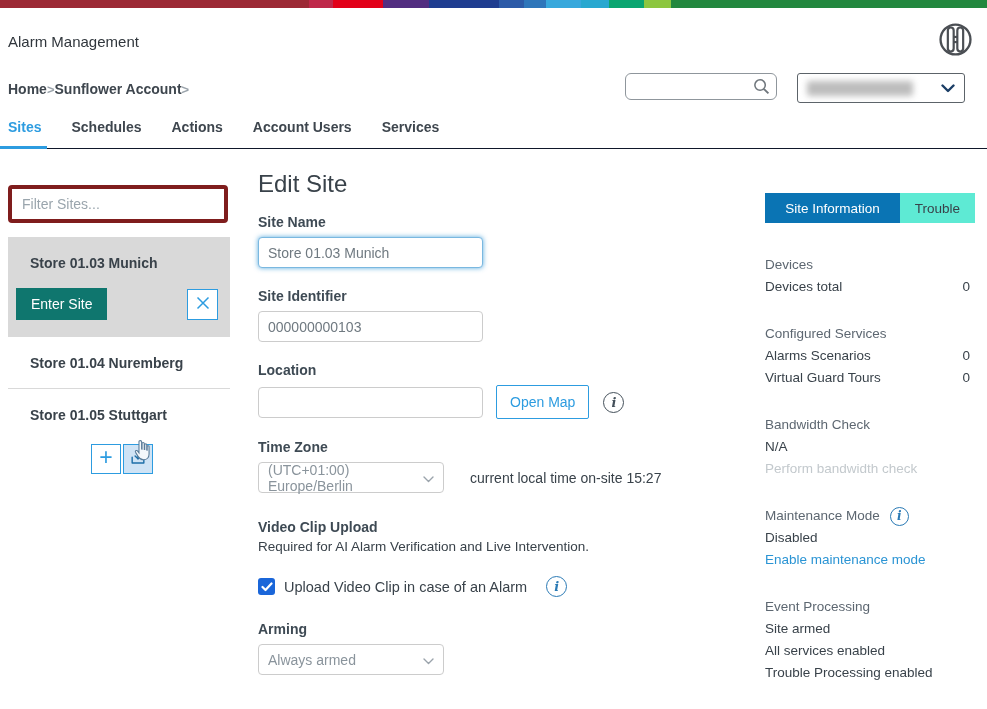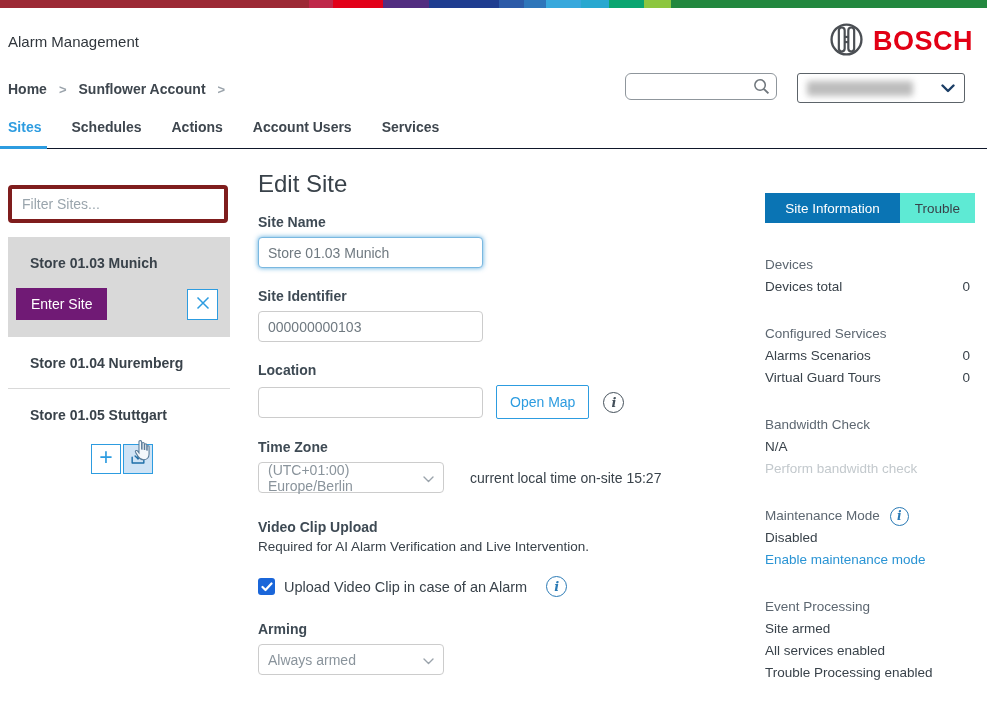--- a/index.html
+++ b/index.html
@@ -19,21 +19,21 @@
       #28a8d0 58.9%, #28a8d0 61.7%, #0aa570 61.7%, #0aa570 65.2%,
       #8cc63f 65.2%, #8cc63f 68.0%, #23883f 68.0%, #23883f 100%);
   }
   
   .header { display:flex; justify-content:space-between; align-items:center; padding:14px 14px 6px 8px; }
   .app-title { font-size:15px; color:#30363c; }
   .bosch-logo { display:flex; align-items:center; gap:9px; }
   .bosch-word { font-size:27px; font-weight:bold; color:#e20015; letter-spacing:0.5px; }
   
   .crumb-row { display:flex; justify-content:space-between; align-items:flex-start; padding:6px 22px 4px 8px; }
-  .breadcrumb { display:flex; align-items:center; gap:12px; font-size:14px; font-weight:bold; color:#3e464e; padding-top:8px;text-align:right; }
+  .breadcrumb { display:flex; align-items:center; gap:0; font-size:14px; font-weight:bold; color:#3e464e; padding-top:8px;text-align:right; }
   .crumb-sep { color:#9aa3ab; font-weight:bold; font-size:13px; }
   .top-right { display:flex; align-items:flex-start; gap:20px; }
   .search-box { position:relative; }
   .search-box input {
     width:152px; height:27px; border:1px solid #8f969c; border-radius:6px;
     padding:0 30px 0 8px; font-size:13px; outline:none; font-family:inherit;
   }
   .search-icon { position:absolute; right:6px; top:4px; }
   .user-select {
     width:168px; height:30px; border:1px solid #5c6369; border-radius:3px; background:#fff;
@@ -51,21 +51,21 @@
     width:220px; height:38px; border:4px solid #7f1d1d; border-radius:4px; padding:0 10px;
     font-size:14px; color:#6f7980; outline:none; font-family:inherit;
   }
   .filter-input::placeholder { color:#9aa5ad; }
   .site-list { margin-top:14px; }
   .site-selected { background:#d9d9d9; padding:18px 8px 17px 0; }
   .site-selected .site-name { padding-left:22px; }
   .site-name { font-size:14px; font-weight:bold; color:#39424a; }
   .selected-actions { display:flex; justify-content:space-between; align-items:center; margin-top:17px; padding:0 4px 0 8px; }
   .enter-site-btn {
-    background:#701a75; color:#fff; border:none; font-family:inherit;
+    background:#0f766e; color:#fff; border:none; font-family:inherit;
     font-size:14px; padding:8px 15px; cursor:pointer;
   }
   .close-site-btn {
     width:31px; height:31px; background:#fff; border:1px solid #2d9ce0; color:#2d9ce0;
     font-size:17px; line-height:1; cursor:pointer; display:flex; align-items:center; justify-content:center;
   }
   .site-item { padding:17px 0 16px 22px; border-bottom:1px solid #d9d9d9; cursor:pointer; }
   .site-item.last { border-bottom:none; }
   .side-buttons { display:flex; gap:2px; margin:4px 0 0 83px; }
   .icon-btn {
@@ -131,21 +131,20 @@
   <div class="bosch-logo">
     <span>
       <svg width="35" height="35" viewBox="0 0 48 48">
         <circle cx="24" cy="24" r="20.5" fill="none" stroke="#4b4f54" stroke-width="3.2"></circle>
         <rect x="13.5" y="7.5" width="8" height="33" rx="4" fill="none" stroke="#4b4f54" stroke-width="3"></rect>
         <rect x="26.5" y="7.5" width="8" height="33" rx="4" fill="none" stroke="#4b4f54" stroke-width="3"></rect>
         <line x1="21" y1="20.5" x2="27" y2="20.5" stroke="#4b4f54" stroke-width="3"></line>
         <line x1="21" y1="27.5" x2="27" y2="27.5" stroke="#4b4f54" stroke-width="3"></line>
       </svg>
     </span>
-    <span class="bosch-word">BOSCH</span>
   </div>
 </div>
 
 <div class="crumb-row">
   <div class="breadcrumb">
     <span>Home</span>
     <span class="crumb-sep">&gt;</span>
     <span>Sunflower Account</span>
     <span class="crumb-sep">&gt;</span>
   </div>

